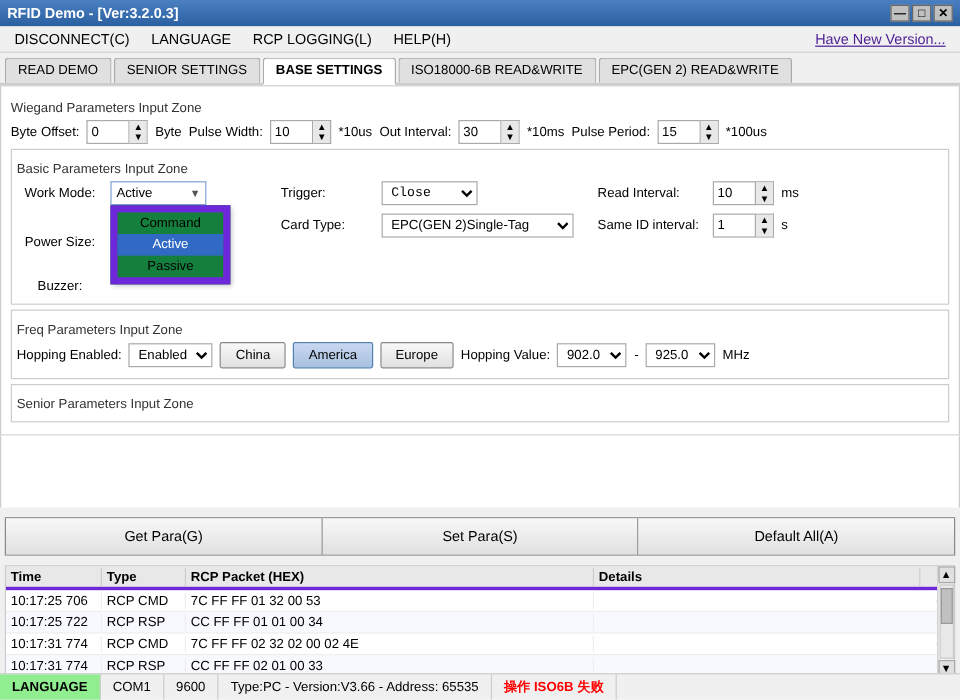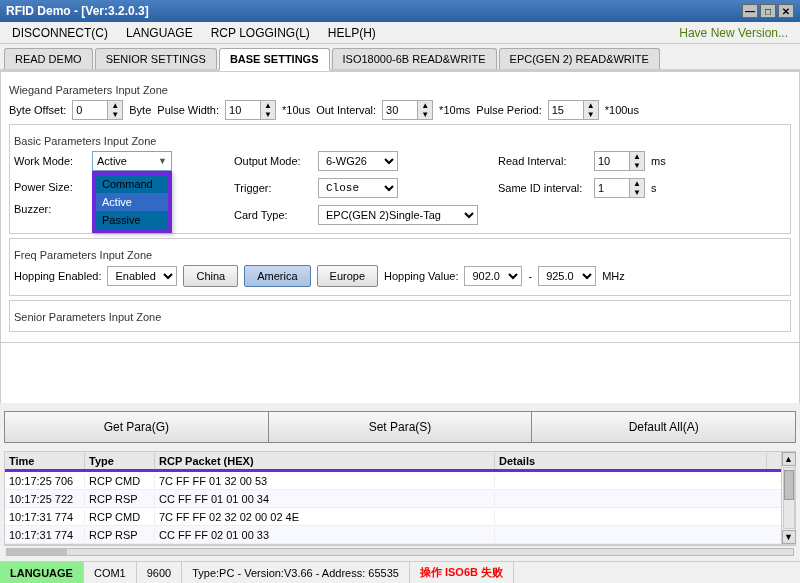--- a/index.html
+++ b/index.html
@@ -55,21 +55,22 @@
     .menu-items {
       display: flex;
       gap: 2px;
     }
     .menu-item {
       padding: 2px 8px;
       cursor: pointer;
       font-size: 12px;
     }
     .menu-link {
-      color: #4d7c0f;
+      color: #4c1d95;
+      text-decoration: underline;
       padding-right: 8px;
       font-size: 12px;
       cursor: pointer;
     }
 
     
     .tab-bar {
       background: #f0f0f0;
       display: flex;
       align-items: flex-end;
@@ -178,24 +179,24 @@
       width: 80px;
     }
     .dropdown-arrow {
       font-size: 9px;
       color: #555;
     }
     .dropdown-list {
       position: absolute;
       top: 20px;
       left: 0;
-      border: 4px solid #6d28d9;
-      background: #0369a1;
+      border: 6px solid #6d28d9;
+      background: #15803d;
       z-index: 100;
-      width: 80px;
+      width: 100px;
       box-shadow: 2px 2px 4px rgba(0,0,0,0.2);
     }
     .dropdown-item {
       padding: 3px 6px;
       font-size: 11px;
       cursor: pointer;
     }
     .dropdown-item.selected { background: #316ac5; color: white; }
 
     
@@ -438,21 +439,21 @@
       </div>
     </div>
     <span class="form-label">*100us</span>
   </div>
 
   <div style="border:1px solid #ccc; padding:4px; margin-bottom:4px;">
     <div class="section-header">Basic Parameters Input Zone</div>
 
     <div style="display:flex; gap:10px; align-items:flex-start; position:relative;">
 
-      <div style="display:flex; flex-direction:column; gap:6px; min-width:200px;">
+      <div style="display:flex; flex-direction:column; gap:21px; min-width:200px;text-align:center;">
         <div class="form-row">
           <span class="form-label" style="width:72px;">Work Mode:</span>
 
           <div class="dropdown-container">
             <div class="dropdown-display">
               <span>Active</span>
               <span class="dropdown-arrow">▼</span>
             </div>
             <div class="dropdown-list">
               <div class="dropdown-item">Command</div>
@@ -463,26 +464,20 @@
         </div>
         <div class="form-row">
           <span class="form-label" style="width:72px;">Power Size:</span>
         </div>
         <div class="form-row">
           <span class="form-label" style="width:72px;">Buzzer:</span>
         </div>
       </div>
 
       <div style="display:flex; flex-direction:column; gap:3px; margin-top:0; min-width:220px; margin-left:10px;">
-        <div class="form-row">
-          <span class="form-label" style="width:78px;">Output Mode:</span>
-          <select class="form-input" style="width:80px;">
-            <option>6-WG26</option>
-          </select>
-        </div>
         <div class="form-row">
           <span class="form-label" style="width:78px;">Trigger:</span>
           <select class="form-input" style="width:80px;font-family:Liberation Mono, monospace;">
             <option>Close</option>
           </select>
         </div>
         <div class="form-row">
           <span class="form-label" style="width:78px;">Card Type:</span>
           <select class="form-input" style="width:160px;">
             <option>EPC(GEN 2)Single-Tag</option>

